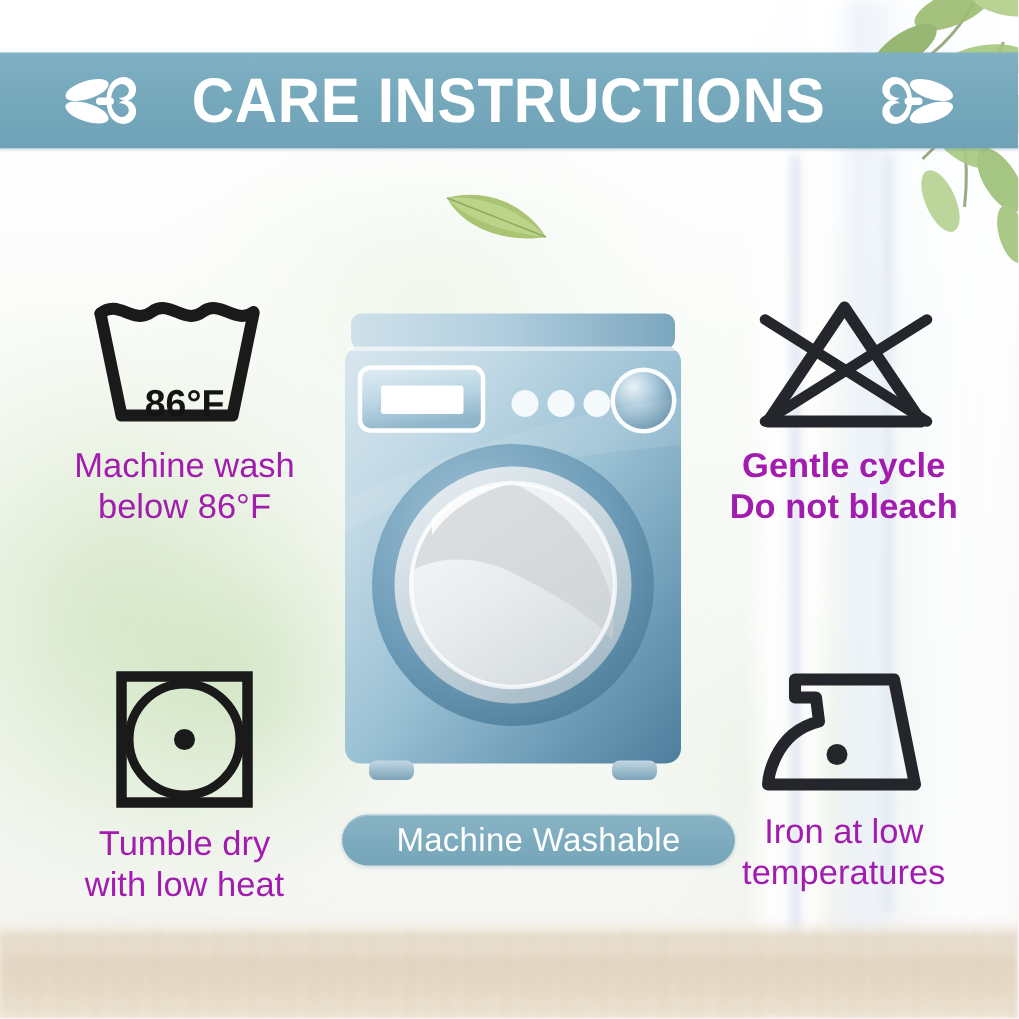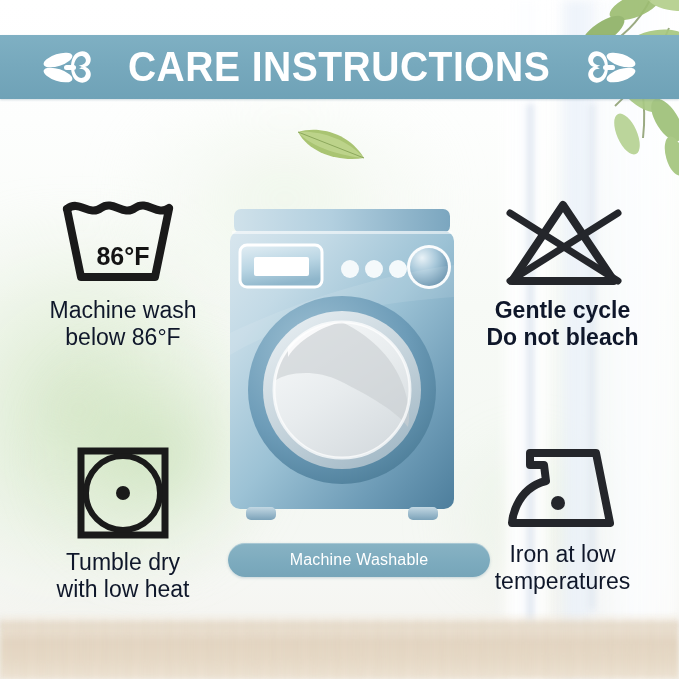--- a/index.html
+++ b/index.html
@@ -168,36 +168,36 @@
   .cell {
     position: absolute;
     display: flex;
     flex-direction: column;
     align-items: center;
   }
   .cell .sym { display: block; }
   .cell .cap {
     margin-top: 6px;
     text-align: center;
-    color: #0f172a;
+    color: #a21caf;
     font-size: 23px;
     line-height: 1.18;
     font-family: "Liberation Sans", sans-serif;
     white-space: pre-line;
   }
 
   #cell-wash   { left: 18px;  top: 195px;  width: 210px; }
   #cell-bleach { left: 455px; top: 195px;  width: 215px; font-weight: bold; }
   #cell-dry    { left: 18px;  top: 443px;  width: 210px; }
   #cell-iron   { left: 455px; top: 443px;  width: 215px; }
 
   .tub-temp {
     position: absolute;
     left: 0; right: 0;
-    top: 47px;
+    top: 60px;
     text-align: center;
     font-size: 25px;
     font-weight: bold;
     color: #141414;
     font-family: "Liberation Sans", sans-serif;
   }
   .sym-wrap { position: relative; }
 
   
   .washer {
@@ -213,21 +213,21 @@
     width: 262px; height: 34px;
     border-radius: 17px;
     background: linear-gradient(180deg, #88b3c4 0%, #7dabbe 55%, #76a5b9 100%);
     box-shadow: 0 1px 3px rgba(110,150,168,0.35), inset 0 1px 0 rgba(255,255,255,0.28);
     display: flex;
     align-items: center;
     justify-content: center;
   }
   .pill-label {
     color: #ffffff;
-    font-size: 16px;
+    font-size: 22px;
     letter-spacing: 0.2px;
     line-height: 1;
     font-family: "Liberation Sans", sans-serif;
   }
 </style>
 </head>
 <body>
 
 <div id="scene">
 

